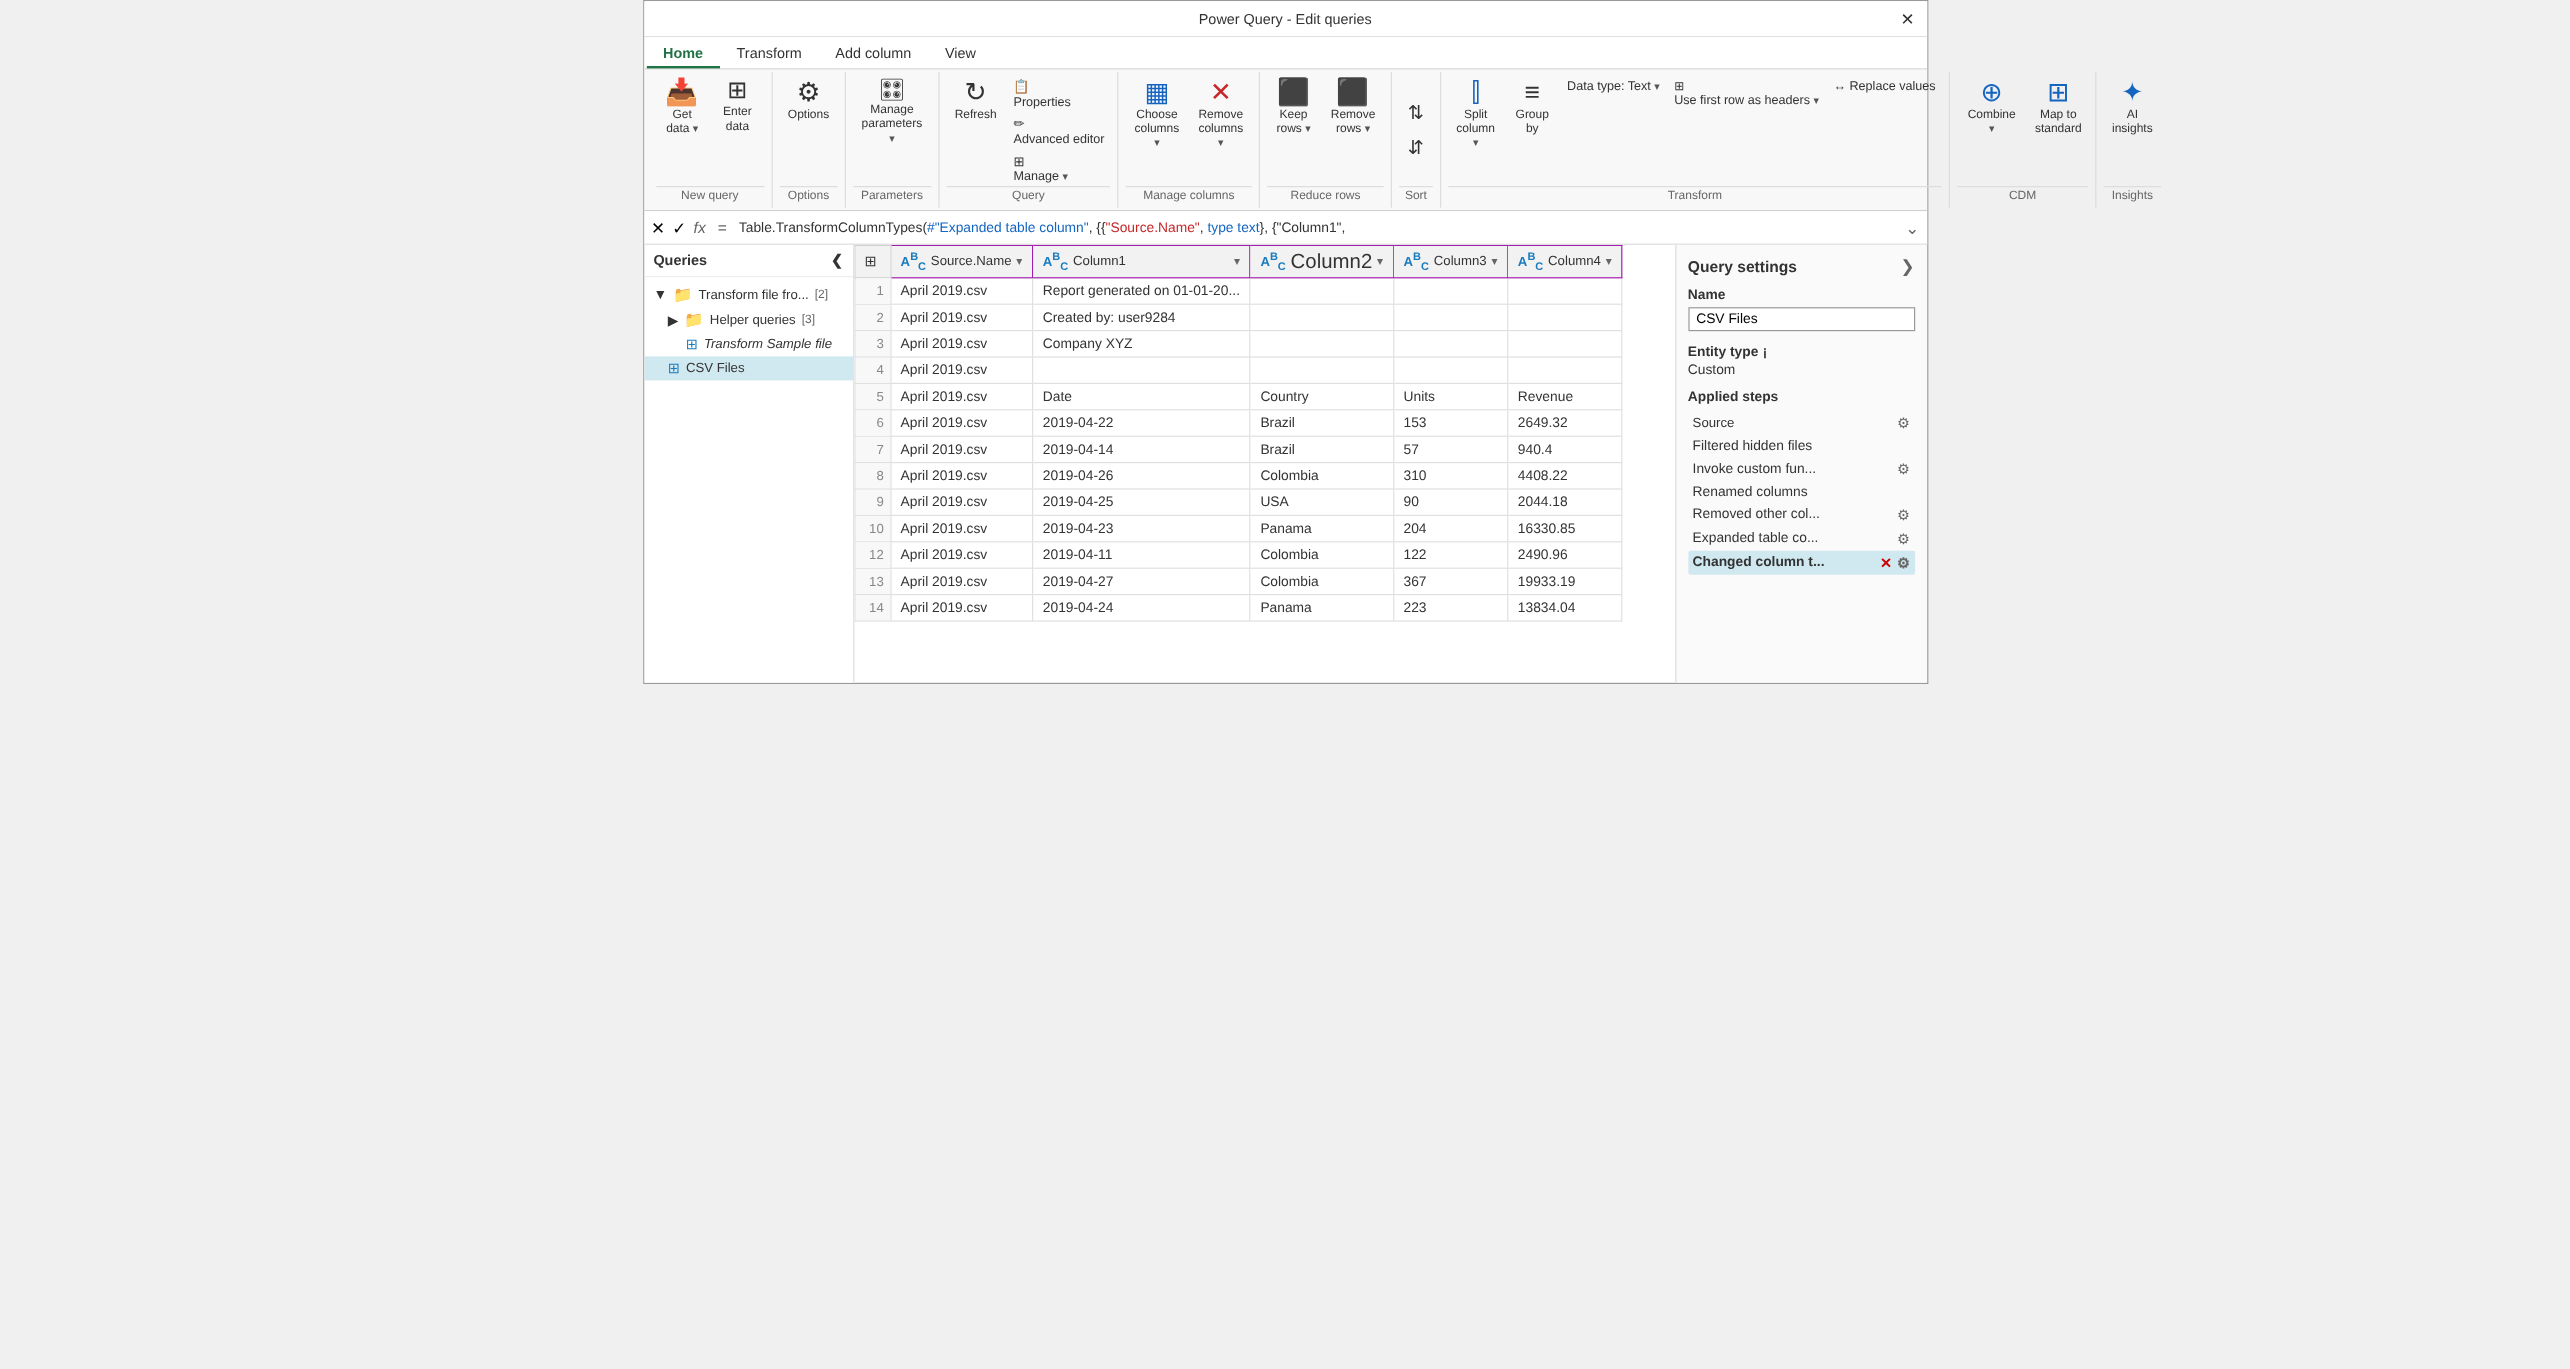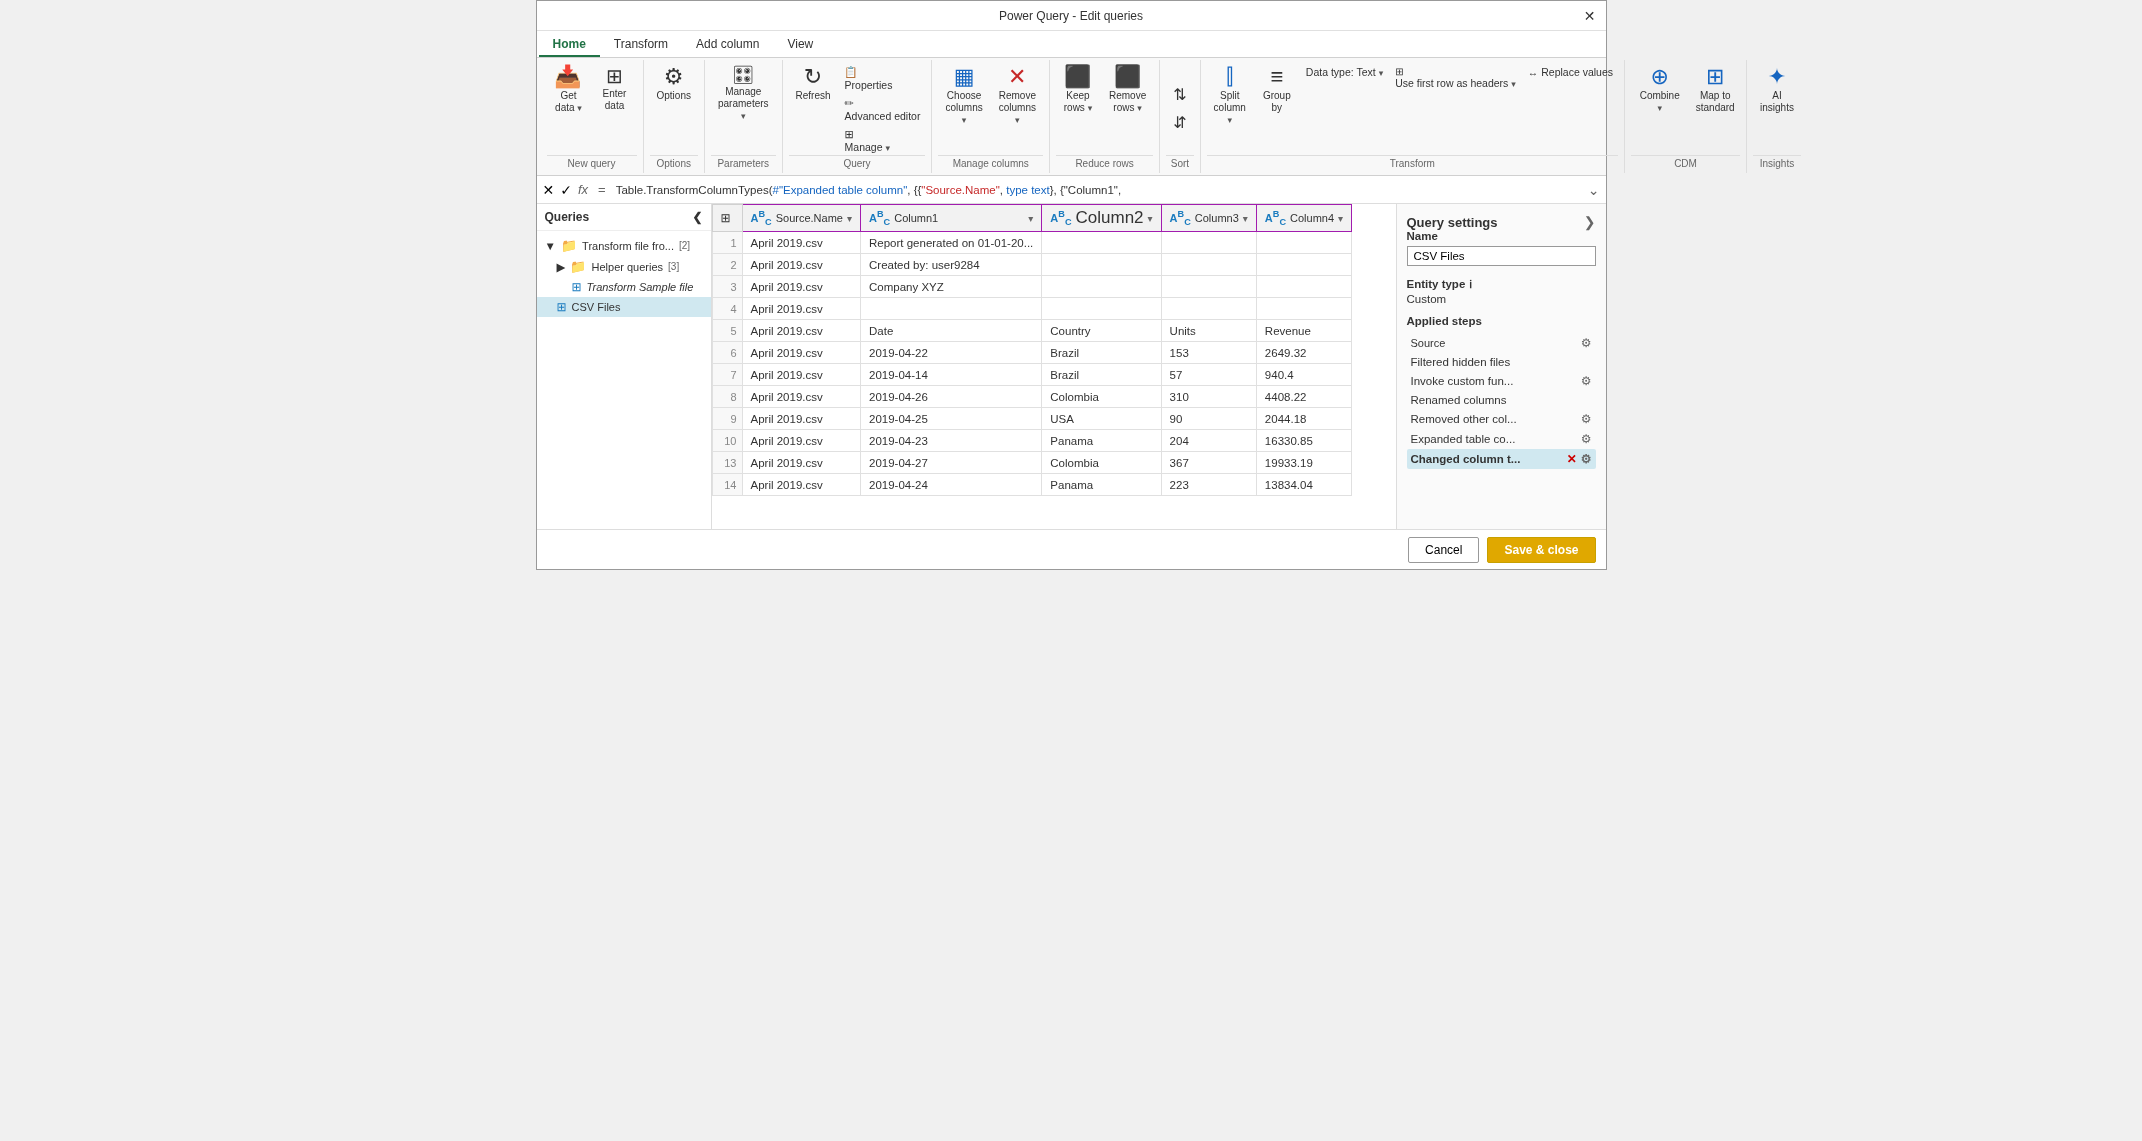--- a/index.html
+++ b/index.html
@@ -55,21 +55,21 @@
     .data-grid th { background: #f2f2f2; border: 1px solid #a21caf; padding: 3px 8px; font-size: 11px; font-weight: 500; color: #333; position: sticky; top: 0; z-index: 2; }
     .data-grid th .col-header { display: flex; align-items: center; gap: 4px; }
     .data-grid th .col-icon { color: #1a7bbf; font-size: 11px; font-weight: bold; }
     .data-grid th .col-filter { color: #666; font-size: 10px; margin-left: auto; cursor: pointer; }
     .data-grid td { border: 1px solid #e0e0e0; padding: 2px 8px; color: #333; max-width: 200px; overflow: hidden; text-overflow: ellipsis; height: 22px; }
     .data-grid .row-num { background: #f8f8f8; color: #888; text-align: right; padding: 2px 5px; border: 1px solid #e0e0e0; min-width: 28px; font-size: 11px; position: sticky; left: 0; }
     .col-header-row th:first-child { width: 30px; background: #f2f2f2; border: 1px solid #d0d0d0; position: sticky; left: 0; z-index: 3; }
 
     
     .right-panel { width: 210px; border-left: 1px solid #ddd; background: #fafafa; display: flex; flex-direction: column; padding: 10px; overflow-y: auto; }
-    .right-panel-header { display: flex; align-items: center; justify-content: space-between; }
+    .right-panel-header { display: flex; align-items: center; justify-content: space-between; margin-bottom: 10px; }
     .right-panel-title { font-size: 13px; font-weight: 600; color: #333; }
     .right-panel-expand { font-size: 14px; color: #666; cursor: pointer; }
     .settings-label { font-size: 11.5px; font-weight: 600; color: #333; margin-bottom: 4px; }
     .settings-input { width: 100%; border: 1px solid #999; padding: 3px 6px; font-size: 11.5px; margin-bottom: 10px; }
     .entity-label { font-size: 11.5px; font-weight: 600; color: #333; margin-bottom: 2px; display: flex; align-items: center; gap: 4px; }
     .entity-value { font-size: 11.5px; color: #333; margin-bottom: 10px; }
     .applied-steps-label { font-size: 11.5px; font-weight: 600; color: #333; margin-bottom: 6px; }
     .step-item { display: flex; align-items: center; justify-content: space-between; padding: 3px 4px; font-size: 11.5px; color: #333; cursor: pointer; border-radius: 2px; }
     .step-item.active { background: #d0e8f0; font-weight: 600; }
     .step-item .step-icons { display: flex; gap: 4px; color: #666; font-size: 12px; }
@@ -417,20 +417,28 @@
   </tr>
               <tr>
     <td class="row-num">10</td>
     <td>April 2019.csv</td>
     <td>2019-04-23</td>
     <td>Panama</td>
     <td>204</td>
     <td>16330.85</td>
   </tr>
               <tr>
+    <td class="row-num">12</td>
+    <td>April 2019.csv</td>
+    <td>2019-04-11</td>
+    <td>Colombia</td>
+    <td>122</td>
+    <td>2490.96</td>
+  </tr>
+              <tr>
     <td class="row-num">13</td>
     <td>April 2019.csv</td>
     <td>2019-04-27</td>
     <td>Colombia</td>
     <td>367</td>
     <td>19933.19</td>
   </tr>
               <tr>
     <td class="row-num">14</td>
     <td>April 2019.csv</td>
@@ -498,17 +506,13 @@
             <span style="font-size:11.5px;">Changed column t...</span>
             <span class="step-icons">
               <span class="delete-icon">✕</span>
               <span>⚙</span>
             </span>
           </div>
         </div>
     </div>
   </div>
 
-  <div class="bottom-bar">
-    <button class="btn-cancel">Cancel</button>
-    <button class="btn-save">Save &amp; close</button>
-  </div>
 </div>
 
 </body></html>

